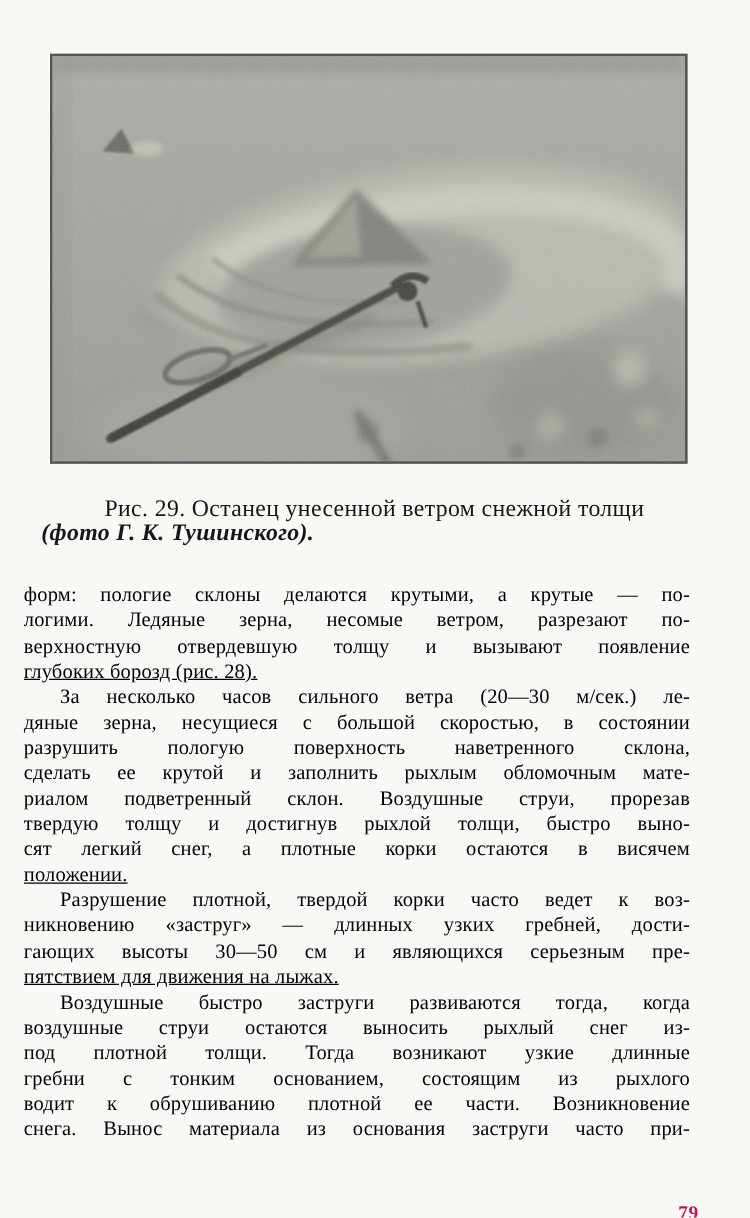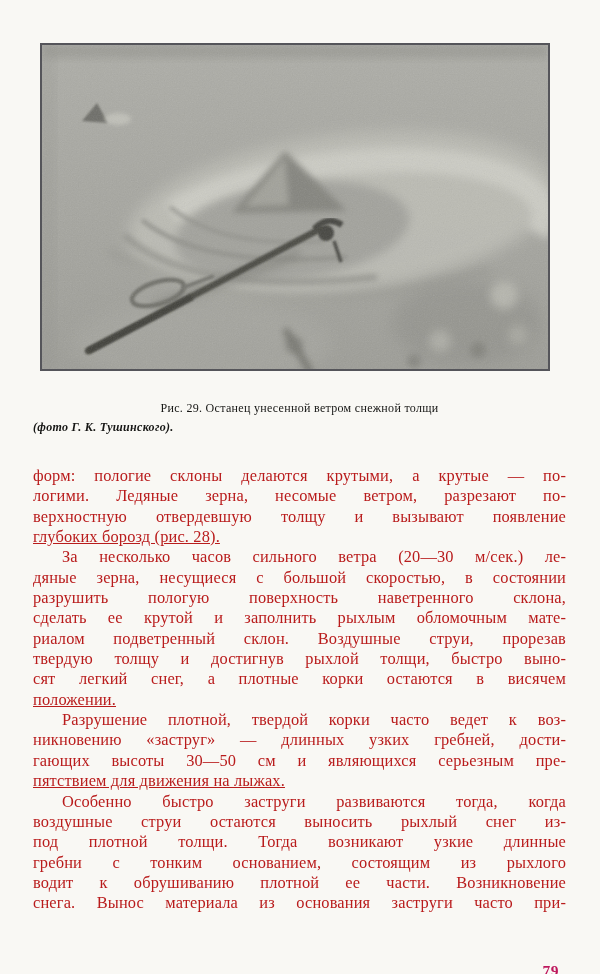--- a/index.html
+++ b/index.html
@@ -14,30 +14,30 @@
   .photo-frame {
     position: absolute; left: 40px; top: 43px;
     width: 510px; height: 328px;
     border: 2px solid #55555a;
     box-sizing: border-box;
     background: #a4a49e;
   }
   .photo-frame svg { display: block; width: 100%; height: 100%; }
   .caption {
     position: absolute; left: 33px; top: 399px; width: 533px;
-    font-size: 12px; line-height: 18px; color: #161614;
+    font-size: 19px; line-height: 18px; color: #161614;
   }
   .caption .cap1 { text-align: center; letter-spacing: 0.3px; }
   .caption .cap2 {
     text-align: left; padding-right: 58px; margin-top: 1px;
     font-style: italic; font-weight: bold; letter-spacing: 0.3px;
   }
   .body-text {
-    position: absolute; left: 33px; top: 466px; width: 533px;
-    font-size: 16.4px; color: #b91c1c;
+    position: absolute; left: 19px; top: 466px; width: 533px;
+    font-size: 16.4px; color: #000000;
   }
   .body-text .line {
     height: 20.35px; line-height: 20.35px;
     text-align: justify; text-align-last: justify;
     letter-spacing: 0.15px;
     overflow: hidden; white-space: normal;
   }
   .body-text .line.last { text-align-last: left; text-decoration: underline; }
   .body-text .line.indent { text-indent: 29px; }
   .page-number {
@@ -139,21 +139,21 @@
     <div class="line">разрушить пологую поверхность наветренного склона,</div>
     <div class="line">сделать ее крутой и заполнить рыхлым обломочным мате-</div>
     <div class="line">риалом подветренный склон. Воздушные струи, прорезав</div>
     <div class="line">твердую толщу и достигнув рыхлой толщи, быстро выно-</div>
     <div class="line">сят легкий снег, а плотные корки остаются в висячем</div>
     <div class="line last">положении.</div>
     <div class="line indent">Разрушение плотной, твердой корки часто ведет к воз-</div>
     <div class="line">никновению «заструг» — длинных узких гребней, дости-</div>
     <div class="line">гающих высоты 30—50 см и являющихся серьезным пре-</div>
     <div class="line last">пятствием для движения на лыжах.</div>
-    <div class="line indent">Особенно быстро заструги развиваются тогда, когда</div>
+    <div class="line indent">Воздушные быстро заструги развиваются тогда, когда</div>
     <div class="line">воздушные струи остаются выносить рыхлый снег из-</div>
     <div class="line">под плотной толщи. Тогда возникают узкие длинные</div>
     <div class="line">гребни с тонким основанием, состоящим из рыхлого</div>
     <div class="line">водит к обрушиванию плотной ее части. Возникновение</div>
     <div class="line">снега. Вынос материала из основания заструги часто при-</div>
   </div>
 
 <div class="page-number">79</div>
 
 </body></html>

